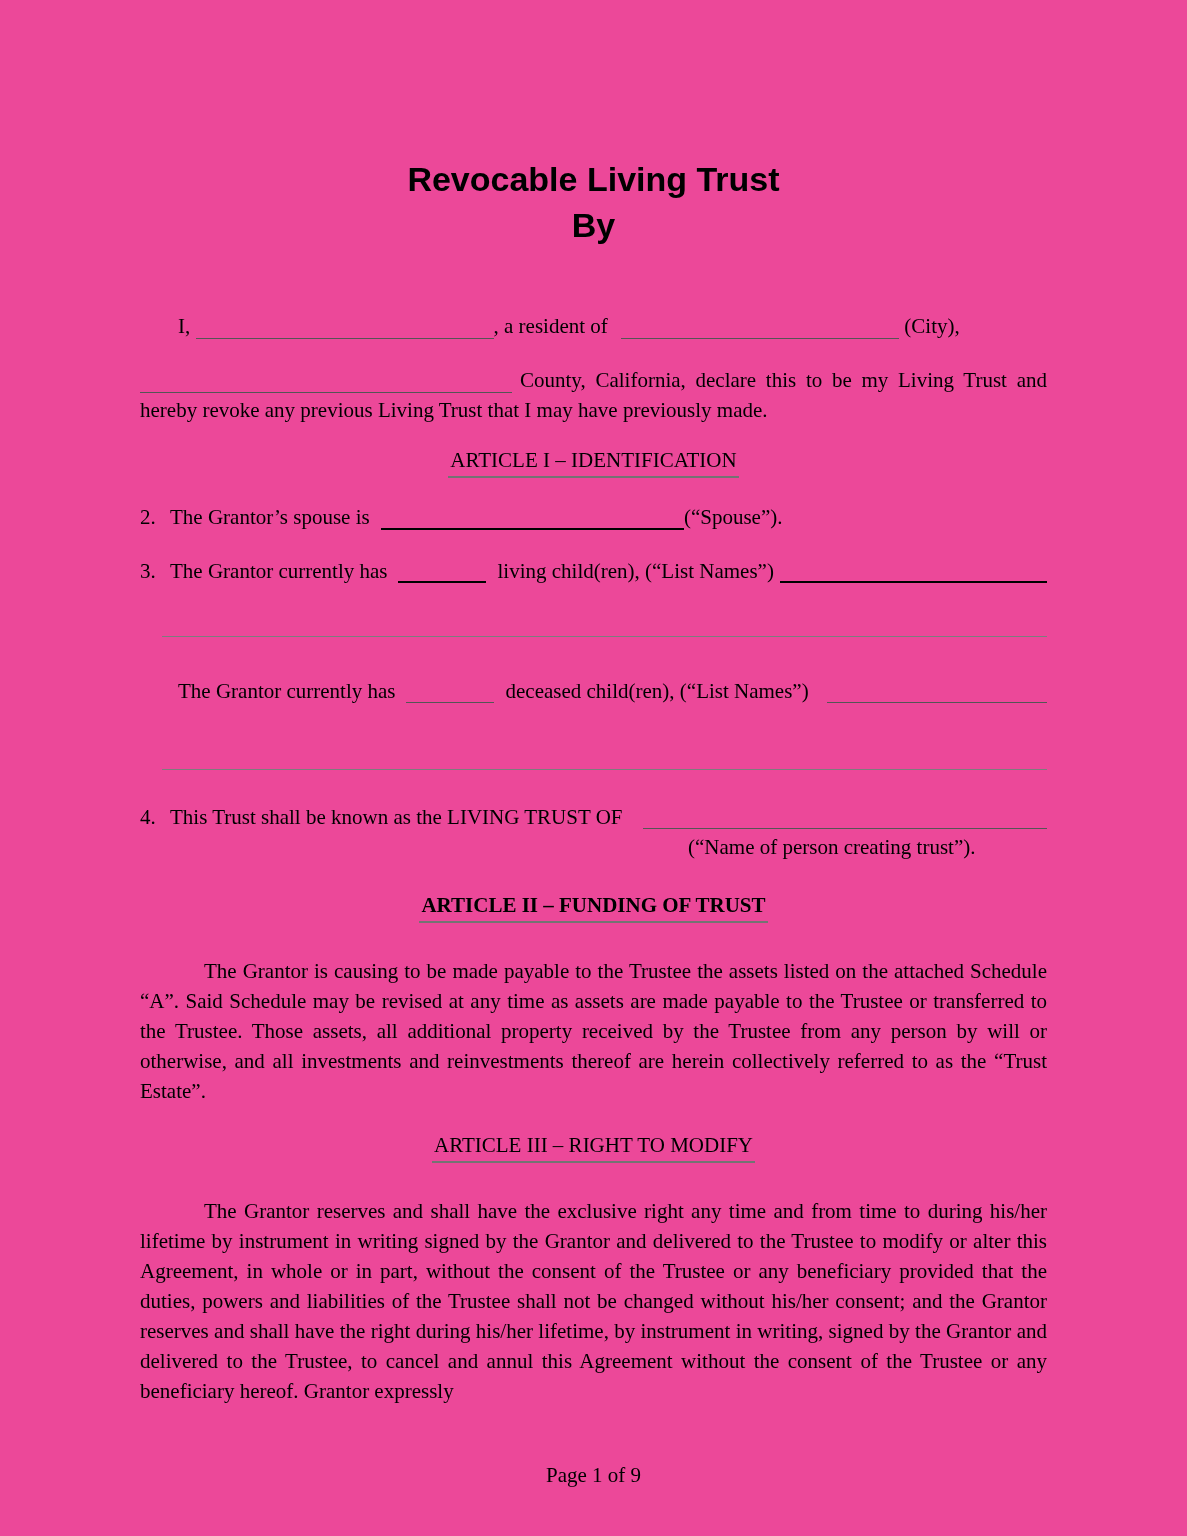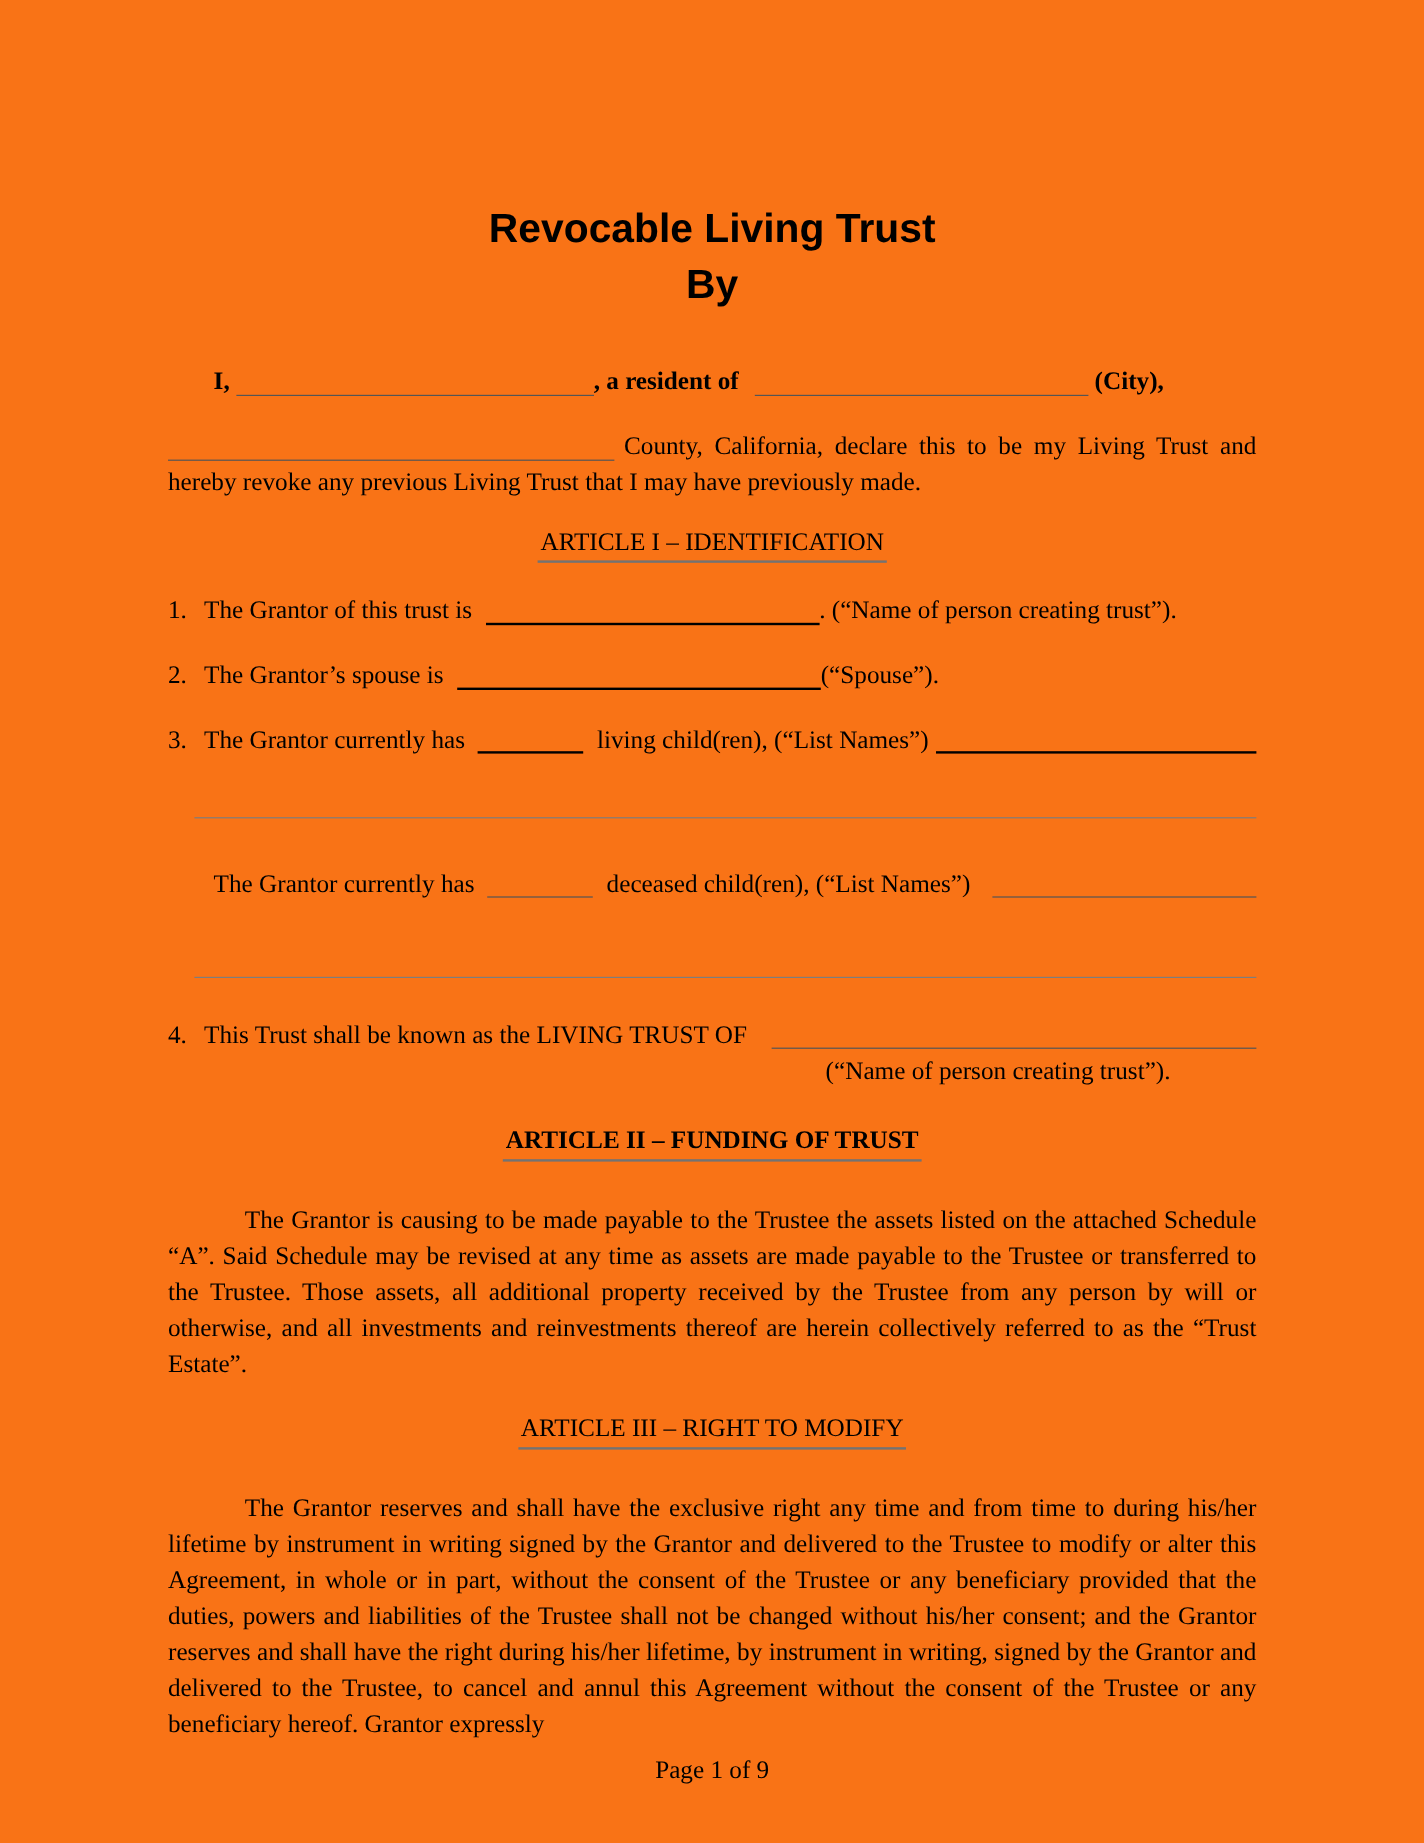--- a/index.html
+++ b/index.html
@@ -1,37 +1,37 @@
 <!DOCTYPE html>
 <html><head>
 <meta charset="utf-8">
 <style>
   html,body{margin:0;padding:0;background:#ffffff;}
   .page{
     position:relative;
     width:1187px;height:1536px;
     margin:0 auto;
-    background:#f97316;
+    background:#ec4899;
     box-sizing:border-box;
-    padding:12px 140px;
+    padding:0 140px;
     font-family:"Liberation Serif","DejaVu Serif",serif;
     font-size:21px;line-height:30px;color:#000;
     overflow:hidden;
   }
   .title-block{
     padding-top:156px;text-align:center;
     font-family:"Liberation Sans","DejaVu Sans",sans-serif;
     font-weight:bold;font-size:34px;line-height:46px;
   }
   
   .bk{display:inline-block;height:1px;border-bottom:2.5px solid #000;vertical-align:-6px;}
   .bk-bold{border-bottom-width:3px;}
   .bk-thin{border-bottom-width:1.5px;border-bottom-color:#555;}
   .name-row{margin-top:20px;white-space:nowrap;}
-  .opening-row{margin-top:42px;padding-left:38px;white-space:nowrap;font-weight:bold;}
+  .opening-row{margin-top:63px;padding-left:38px;white-space:nowrap;}
   .county-para{margin-top:24px;text-align:justify;}
   .article-heading{text-align:center;}
   .article-heading .hd{
     display:inline-block;border-bottom:2px solid #737373;padding:0 2px 1px 2px;
   }
   .hd1{margin-top:20px;}
   .hd2{margin-top:28px;font-weight:bold;}
   .hd3{margin-top:24px;}
   .item{margin-top:24px;}
   .num{display:inline-block;width:30px;}
@@ -60,21 +60,20 @@
     <div>By</div>
   </div>
 
 
   <div class="opening-row"><span>I,</span> <span class="bk bk-thin" style="width:298px;"></span><span>, a resident of</span> <span class="bk bk-thin" style="width:278px;margin-left:8px;"></span> <span>(City),</span></div>
 
   <div class="county-para"><span class="bk bk-thin" style="width:372px;margin-right:8px;"></span><span>County, California, declare this to be my Living Trust and hereby revoke any previous Living Trust that I may have previously made.</span></div>
 
   <div class="article-heading hd1"><span class="hd">ARTICLE I – IDENTIFICATION</span></div>
 
-  <div class="item"><span class="num">1.</span><span>The Grantor of this trust is</span> <span class="bk" style="width:278px;margin-left:6px;"></span><span>. (“Name of person creating trust”).</span></div>
 
   <div class="item"><span class="num">2.</span><span>The Grantor’s spouse is</span> <span class="bk" style="width:303px;margin-left:6px;"></span><span>(“Spouse”).</span></div>
 
   <div class="item row-flex">
       <span class="num">3.</span>
       <span class="txt">The Grantor currently has</span>
       <span class="bk" style="width:88px;margin:0 12px 0 10px;"></span>
       <span class="txt">living child(ren), (“List Names”)</span>
       <span class="bk grow" style="margin-left:6px;"></span>
     </div>

